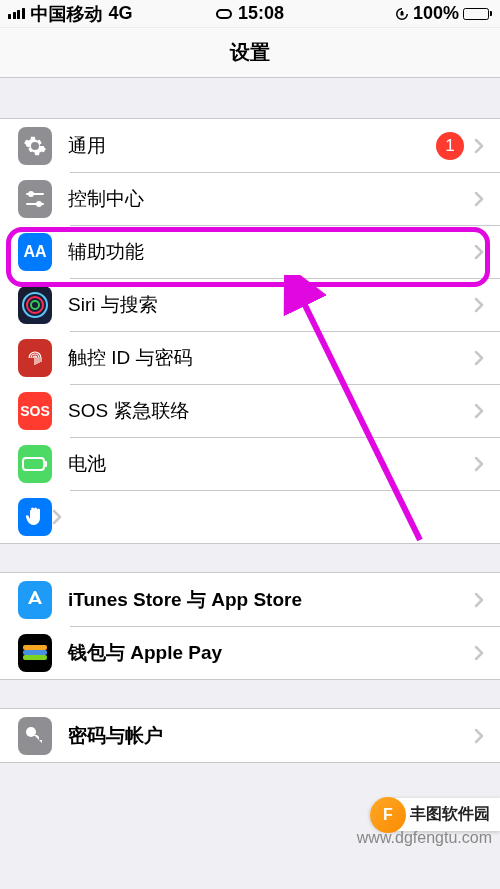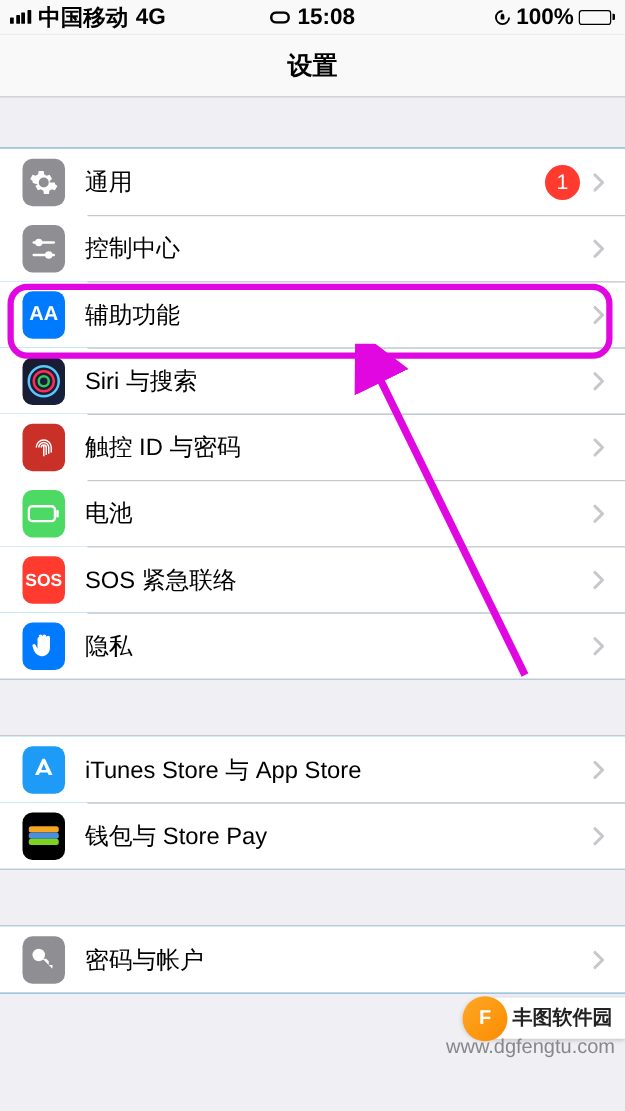--- a/index.html
+++ b/index.html
@@ -51,21 +51,21 @@
     }
     .nav-title { font-size: 20px; font-weight: 700; }
 
     
     .group {
       background: #0ea5e9;
       border-top: 0.5px solid #C8C7CC;
       border-bottom: 0.5px solid #C8C7CC;
     }
     .group.top-gap { margin-top: 40px; }
-    .group.mid-gap { margin-top: 44px; }
+    .group.mid-gap { margin-top: 28px; font-weight: bold; }
 
     
     .row {
       height: 53px;
       display: flex;
       align-items: center;
       padding-left: 18px;
       position: relative;
       background: #FFF;
     }
@@ -294,51 +294,50 @@
           </svg>
         </div>
         <div class="row-label">触控 ID 与密码</div>
         <div class="chevron">
           <svg width="10" height="16" viewBox="0 0 10 16">
             <path d="M2 2l6 6-6 6" stroke="#C7C7CC" stroke-width="2.5" fill="none" stroke-linecap="round" stroke-linejoin="round"></path>
           </svg>
         </div>
       </div>
       <div class="row">
+        <div class="row-icon bg-red">
+          <span class="icon-sos">SOS</span>
+        </div>
+        <div class="row-label">SOS 紧急联络</div>
+        <div class="chevron">
+          <svg width="10" height="16" viewBox="0 0 10 16">
+            <path d="M2 2l6 6-6 6" stroke="#C7C7CC" stroke-width="2.5" fill="none" stroke-linecap="round" stroke-linejoin="round"></path>
+          </svg>
+        </div>
+      </div>
+      <div class="row">
         <div class="row-icon bg-green">
           <svg width="26" height="14" viewBox="0 0 26 14" fill="none">
             <rect x="1" y="1" width="21" height="12" rx="3" stroke="#FFF" stroke-width="2"></rect>
             <rect x="23" y="4" width="2" height="6" rx="1" fill="#FFF"></rect>
           </svg>
         </div>
         <div class="row-label">电池</div>
         <div class="chevron">
           <svg width="10" height="16" viewBox="0 0 10 16">
             <path d="M2 2l6 6-6 6" stroke="#C7C7CC" stroke-width="2.5" fill="none" stroke-linecap="round" stroke-linejoin="round"></path>
           </svg>
         </div>
       </div>
       <div class="row">
-        <div class="row-icon bg-red">
-          <span class="icon-sos">SOS</span>
-        </div>
-        <div class="row-label">SOS 紧急联络</div>
-        <div class="chevron">
-          <svg width="10" height="16" viewBox="0 0 10 16">
-            <path d="M2 2l6 6-6 6" stroke="#C7C7CC" stroke-width="2.5" fill="none" stroke-linecap="round" stroke-linejoin="round"></path>
-          </svg>
-        </div>
-      </div>
-      <div class="row">
         <div class="row-icon bg-blue">
           <svg width="22" height="22" viewBox="0 0 22 22" fill="#FFF">
             <path d="M7 3a1.5 1.5 0 0 1 3 0v6V3a1.5 1.5 0 0 1 3 0v6V4a1.5 1.5 0 0 1 3 0v8c0 4-3 7-6 7s-6-2-7-5l-1-3c-.5-1.5 1.5-2.5 2.5-1L6 13V5a1.5 1.5 0 0 1 3 0"></path>
           </svg>
         </div>
-        <div class="row-label">隐私</div>
         <div class="chevron">
           <svg width="10" height="16" viewBox="0 0 10 16">
             <path d="M2 2l6 6-6 6" stroke="#C7C7CC" stroke-width="2.5" fill="none" stroke-linecap="round" stroke-linejoin="round"></path>
           </svg>
         </div>
       </div>
     </div>
     <div class="group mid-gap">
       <div class="row">
         <div class="row-icon bg-blue2">
@@ -354,21 +353,21 @@
         </div>
       </div>
       <div class="row">
         <div class="row-icon bg-black">
           <svg width="28" height="22" viewBox="0 0 28 22">
             <rect x="2" y="3" width="24" height="5" rx="2" fill="#F5A623"></rect>
             <rect x="2" y="8" width="24" height="5" rx="2" fill="#4A90E2"></rect>
             <rect x="2" y="13" width="24" height="5" rx="2" fill="#7ED321"></rect>
           </svg>
         </div>
-        <div class="row-label">钱包与 Store Pay</div>
+        <div class="row-label">钱包与 Apple Pay</div>
         <div class="chevron">
           <svg width="10" height="16" viewBox="0 0 10 16">
             <path d="M2 2l6 6-6 6" stroke="#C7C7CC" stroke-width="2.5" fill="none" stroke-linecap="round" stroke-linejoin="round"></path>
           </svg>
         </div>
       </div>
     </div>
     <div class="group mid-gap">
       <div class="row">
         <div class="row-icon bg-gray">

